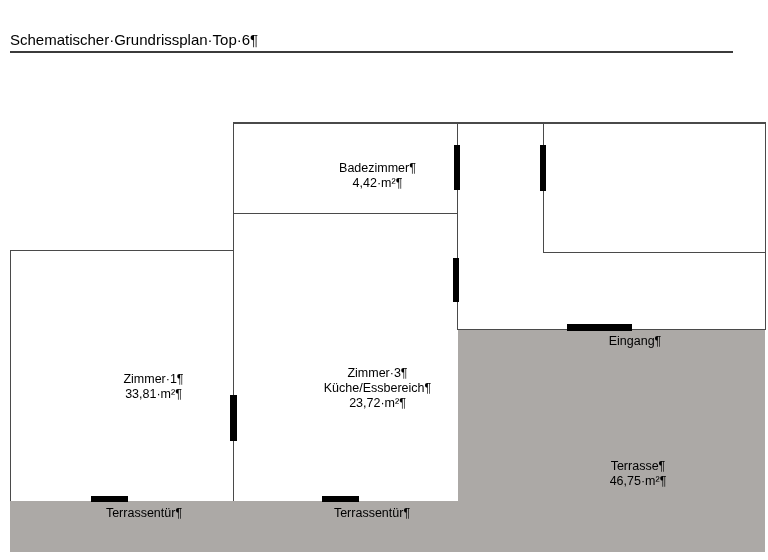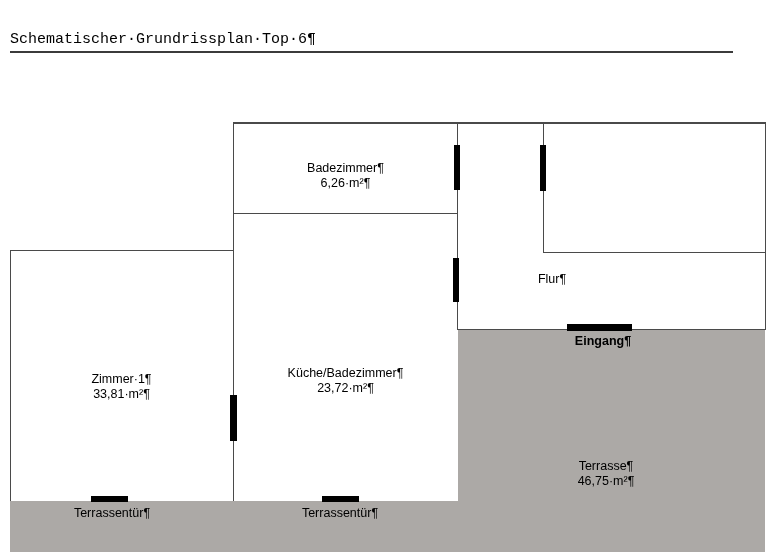--- a/index.html
+++ b/index.html
@@ -17,40 +17,40 @@
     color: #000000;
   }
   .doc-title {
     position: absolute;
     left: 10px;
     top: 30px;
     font-size: 15px;
     line-height: 20px;
     color: #000000;
     white-space: nowrap;
-    font-family: Liberation Mono, monospace;
   }
   .title-rule {
     position: absolute;
     left: 10px;
     top: 51px;
     width: 723px;
     height: 2px;
     background: #3b3b3b;
   }
   .plan { position: absolute; left: 0; top: 0; width: 768px; height: 560px; }
   .gray { position: absolute; background: #aca9a6; }
   .wall { position: absolute; background: #4a4a4a; }
   .door { position: absolute; background: #000000; }
   .room-label {
     position: absolute;
     text-align: center;
     font-size: 12.5px;
     line-height: 15px;
     color: #000000;
+    padding-left: 32px;
   }
 </style>
 </head>
 <body>
 
 <div class="page">
 
   <div class="doc-title">Schematischer·Grundrissplan·Top·6¶</div>
   <div class="title-rule"></div>
 
@@ -73,39 +73,39 @@
     <div class="door" style="left:454px; top:145px; width:6px; height:45px;"></div>
     <div class="door" style="left:540px; top:145px; width:6px; height:46px;"></div>
     <div class="door" style="left:453px; top:258px; width:6px; height:44px;"></div>
     <div class="door" style="left:230px; top:395px; width:7px; height:46px;"></div>
     <div class="door" style="left:567px; top:324px; width:65px; height:7px;"></div>
     <div class="door" style="left:91px; top:496px; width:37px; height:6px;"></div>
     <div class="door" style="left:322px; top:496px; width:37px; height:6px;"></div>
 
     <div class="room-label" style="left:233px; top:161px; width:225px;">
       <div>Badezimmer¶</div>
-      <div>6,26·m²¶</div>
+      <div>4,42·m²¶</div>
     </div>
 
 
     <div class="room-label" style="left:457px; top:272px; width:190px;">
-      <div>Flur¶</div>
     </div>
 
-    <div class="room-label" style="left:543px; top:334px; width:120px;font-weight:bold;">
+    <div class="room-label" style="left:543px; top:334px; width:120px;">
       <div>Eingang¶</div>
     </div>
 
     <div class="room-label" style="left:10px; top:372px; width:223px;">
       <div>Zimmer·1¶</div>
       <div>33,81·m²¶</div>
     </div>
 
     <div class="room-label" style="left:233px; top:366px; width:225px;">
-      <div>Küche/Badezimmer¶</div>
+      <div>Zimmer·3¶</div>
+      <div>Küche/Essbereich¶</div>
       <div>23,72·m²¶</div>
     </div>
 
     <div class="room-label" style="left:458px; top:459px; width:296px;">
       <div>Terrasse¶</div>
       <div>46,75·m²¶</div>
     </div>
 
     <div class="room-label" style="left:32px; top:506px; width:160px;">
       <div>Terrassentür¶</div>

